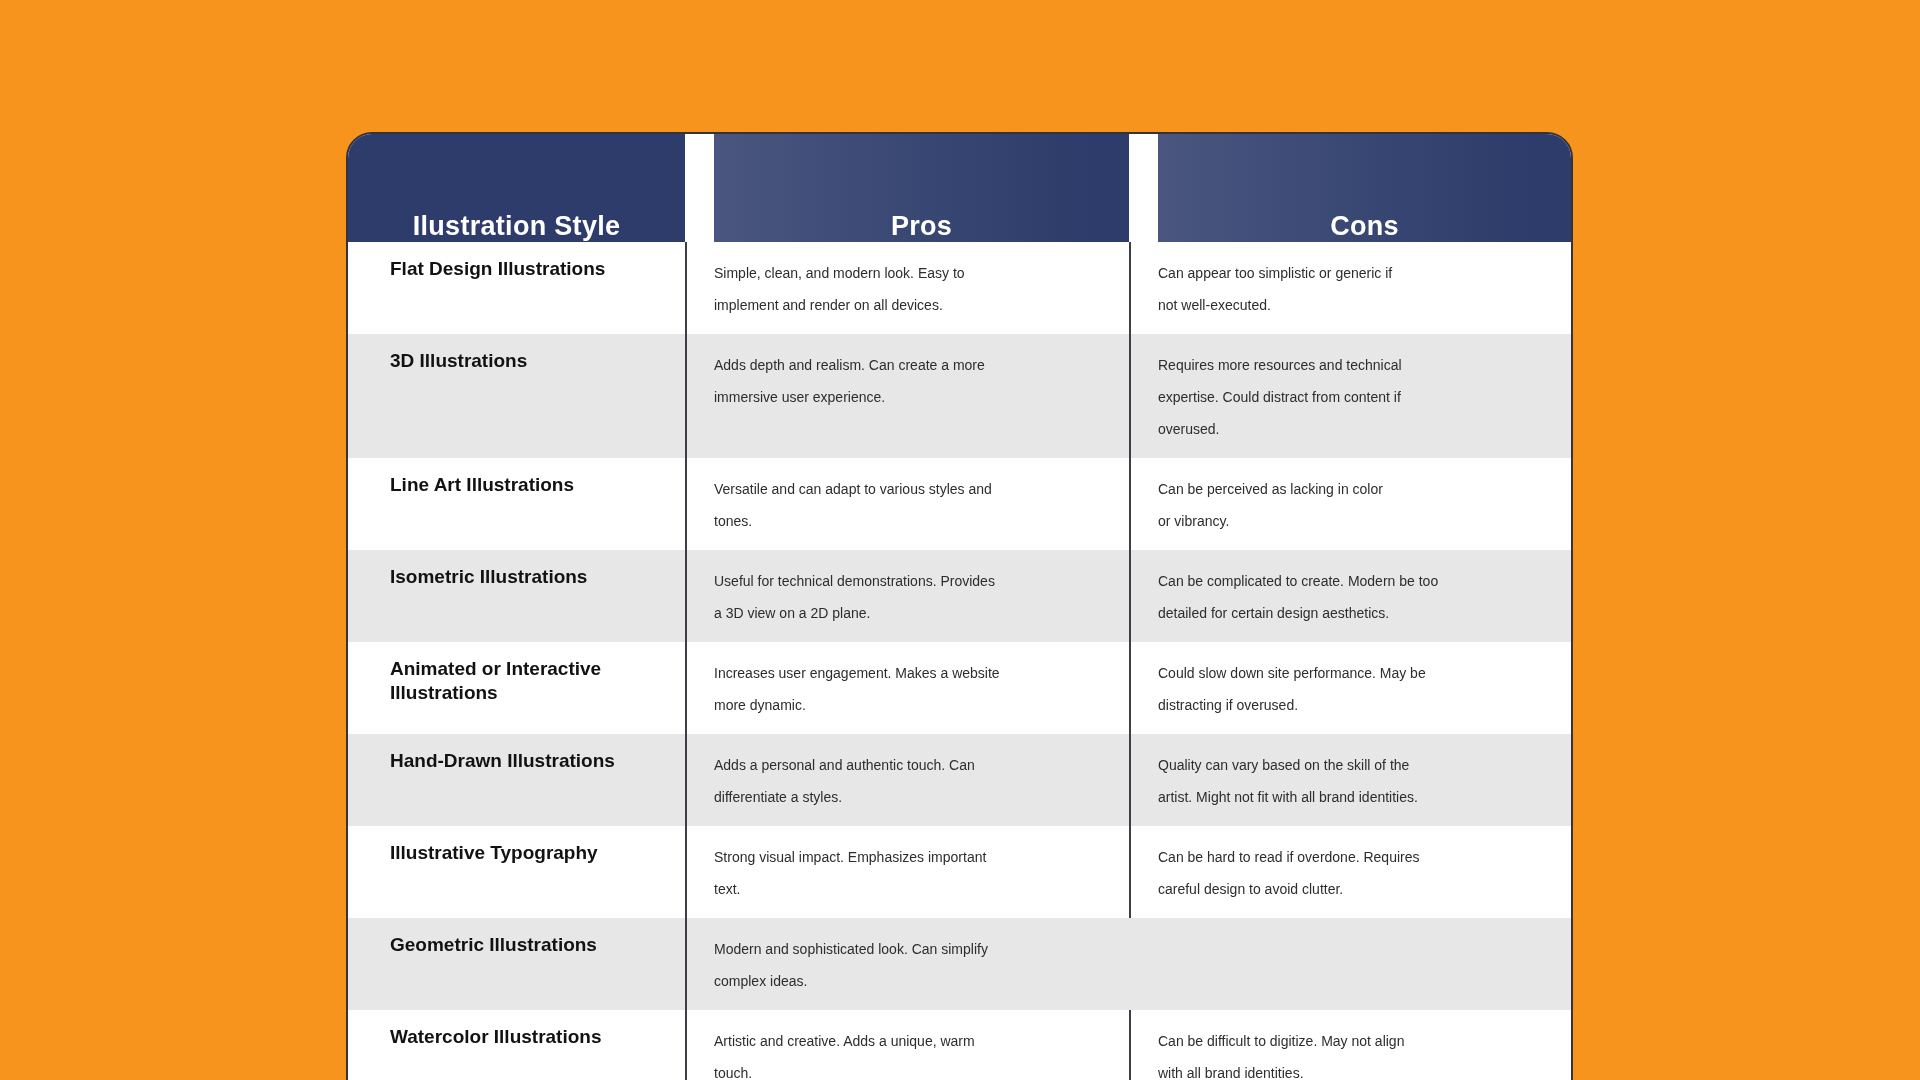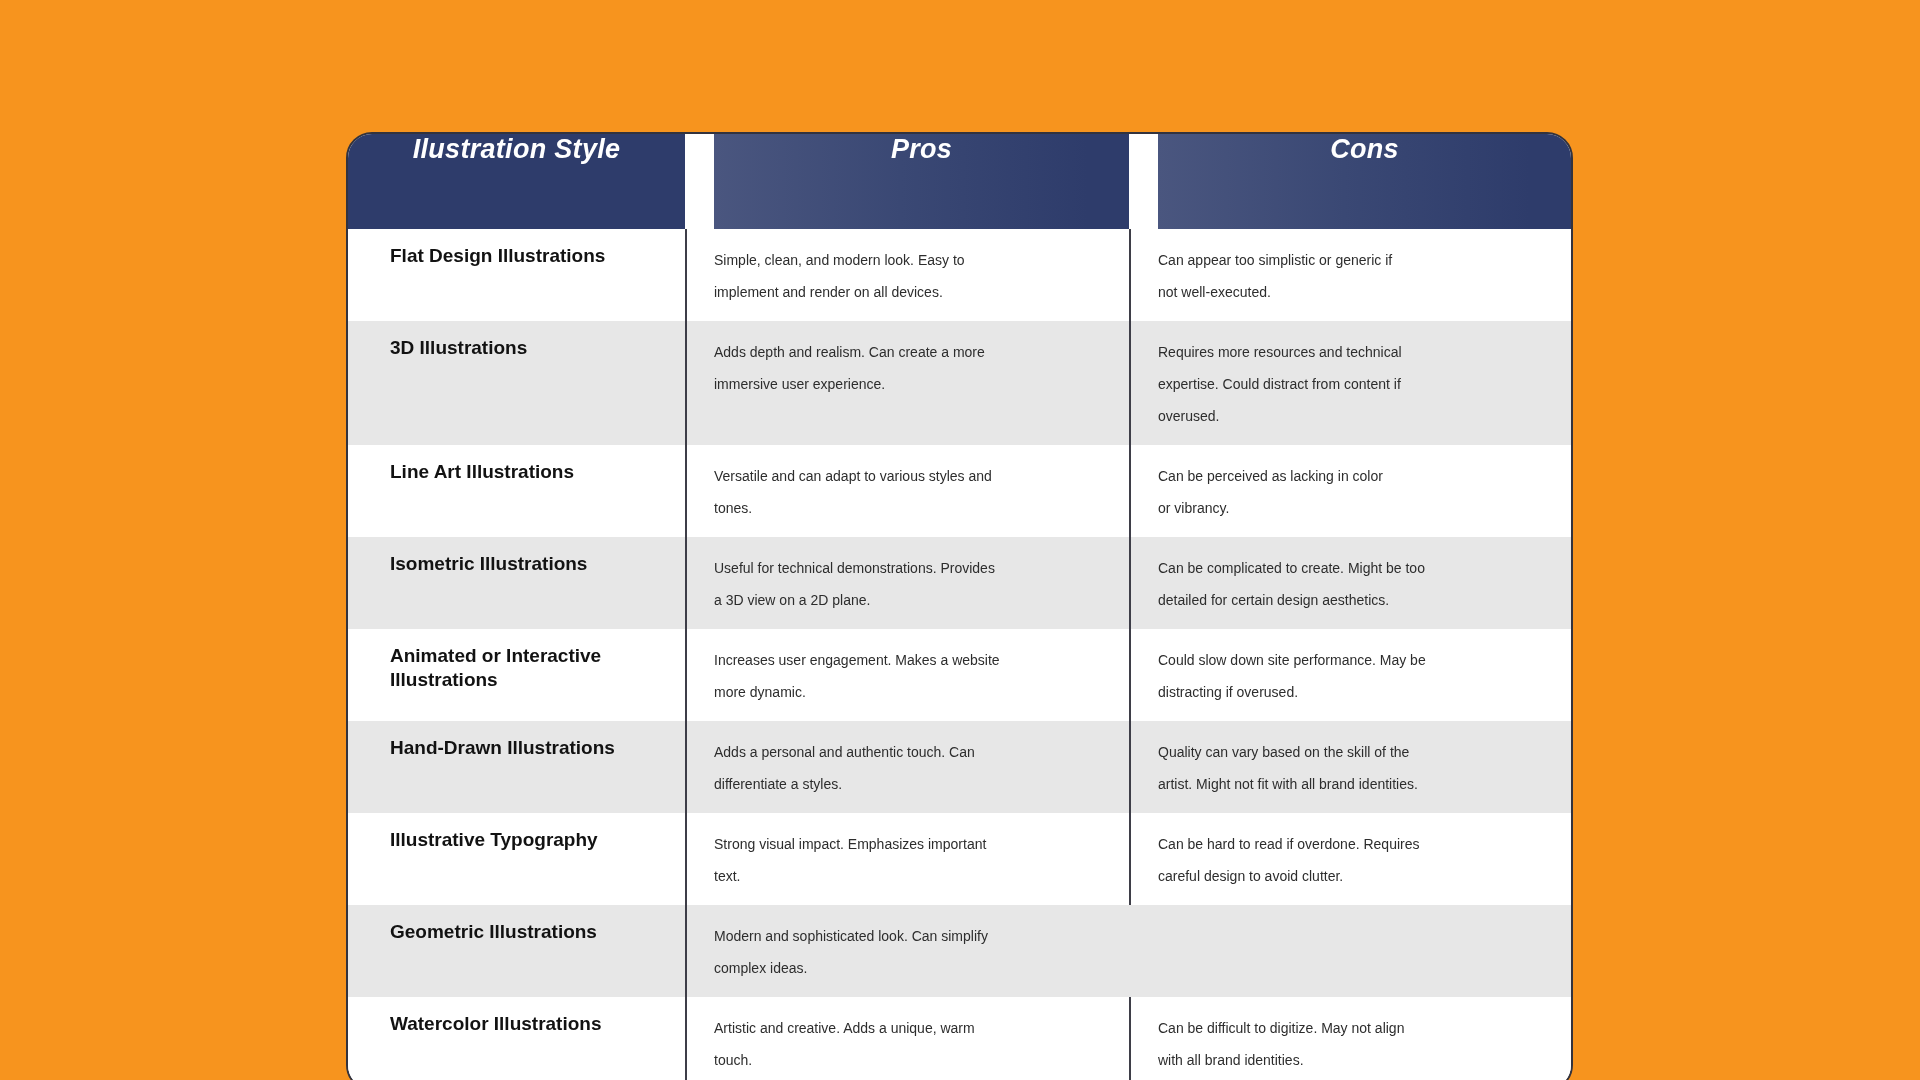--- a/index.html
+++ b/index.html
@@ -18,25 +18,24 @@
     border-radius: 26px;
     overflow: hidden;
     background: #FFFFFF;
   }
   .grid-row {
     display: grid;
     grid-template-columns: 337px 444px 1fr;
   }
   
   .thead .cell {
-    height: 95px;
+    height: 108px;
     display: flex;
-    align-items: flex-start;
+    align-items: flex-end;
     justify-content: center;
-    font-style: italic;
   }
   .thead .h-style { background: #2E3C6B; }
   .thead .h-grad {
     background: linear-gradient(90deg, #4A567F 0%, #3A4874 45%, #2E3C6B 90%);
     margin-left: 29px;
   }
   .header-label {
     color: #FFFFFF;
     font-size: 27px;
     font-weight: 700;
@@ -132,21 +131,21 @@
 
     <div class="grid-row">
       <div class="cell style-col">
           <span class="style-name">Isometric Illustrations</span>
         </div>
       <div class="cell divided">
           <span class="cell-text">Useful for technical demonstrations. Provides
 a 3D view on a 2D plane.</span>
         </div>
       <div class="cell divided">
-          <span class="cell-text">Can be complicated to create. Might be too
+          <span class="cell-text">Can be complicated to create. Modern be too
 detailed for certain design aesthetics.</span>
         </div>
     </div>
 
     <div class="grid-row">
       <div class="cell style-col">
           <span class="style-name">Animated or Interactive
 Illustrations</span>
         </div>
       <div class="cell divided">

